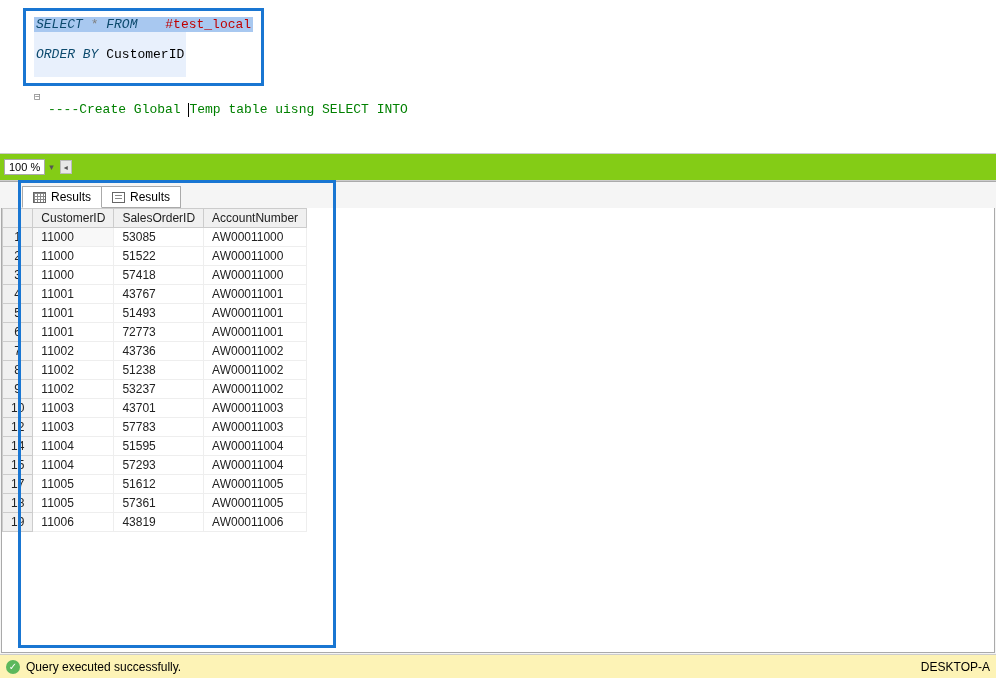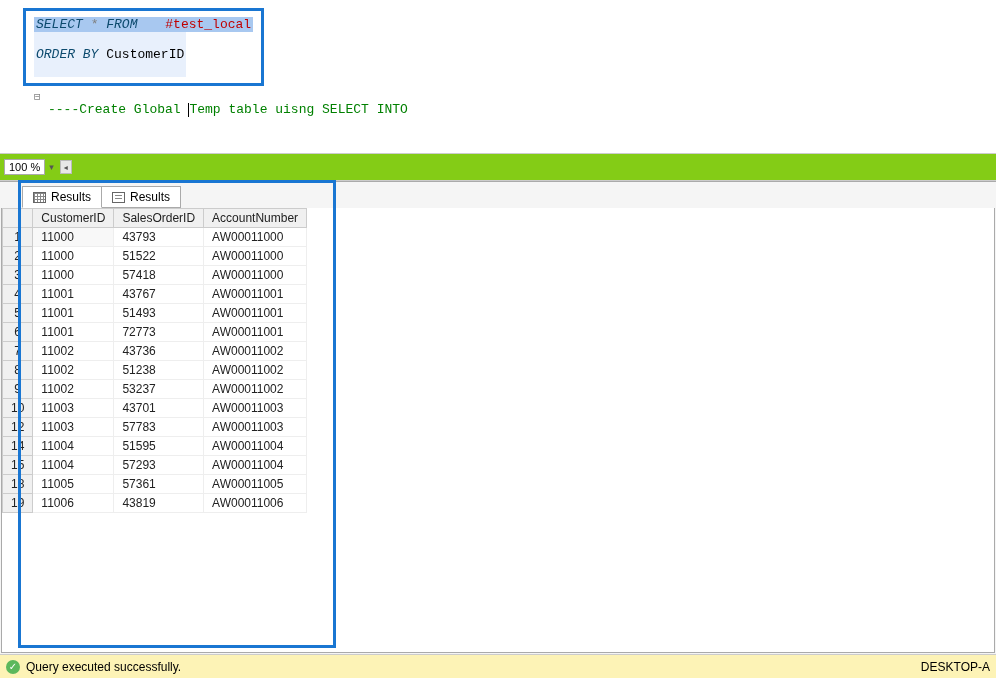--- a/index.html
+++ b/index.html
@@ -280,21 +280,21 @@
           <th class="rownum"></th>
           <th>CustomerID</th>
           <th>SalesOrderID</th>
           <th>AccountNumber</th>
         </tr>
       </thead>
       <tbody id="grid-body">
           <tr>
             <td class="rownum">1</td>
             <td class="selected-cell">11000</td>
-            <td>43793</td>
+            <td>53085</td>
             <td>AW00011000</td>
           </tr>
           <tr>
             <td class="rownum">2</td>
             <td>11000</td>
             <td>51522</td>
             <td>AW00011000</td>
           </tr>
           <tr>
             <td class="rownum">3</td>
@@ -356,20 +356,26 @@
             <td>51595</td>
             <td>AW00011004</td>
           </tr>
           <tr>
             <td class="rownum">15</td>
             <td>11004</td>
             <td>57293</td>
             <td>AW00011004</td>
           </tr>
           <tr>
+            <td class="rownum">17</td>
+            <td>11005</td>
+            <td>51612</td>
+            <td>AW00011005</td>
+          </tr>
+          <tr>
             <td class="rownum">18</td>
             <td>11005</td>
             <td>57361</td>
             <td>AW00011005</td>
           </tr>
           <tr>
             <td class="rownum">19</td>
             <td>11006</td>
             <td>43819</td>
             <td>AW00011006</td>

